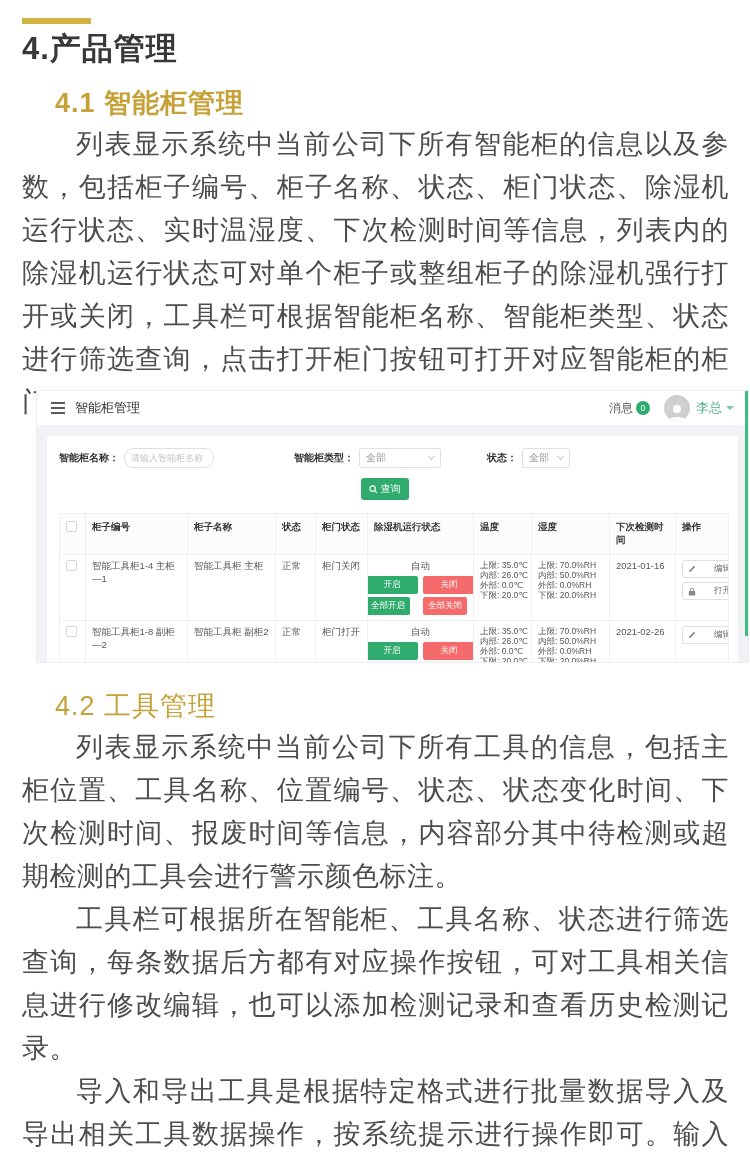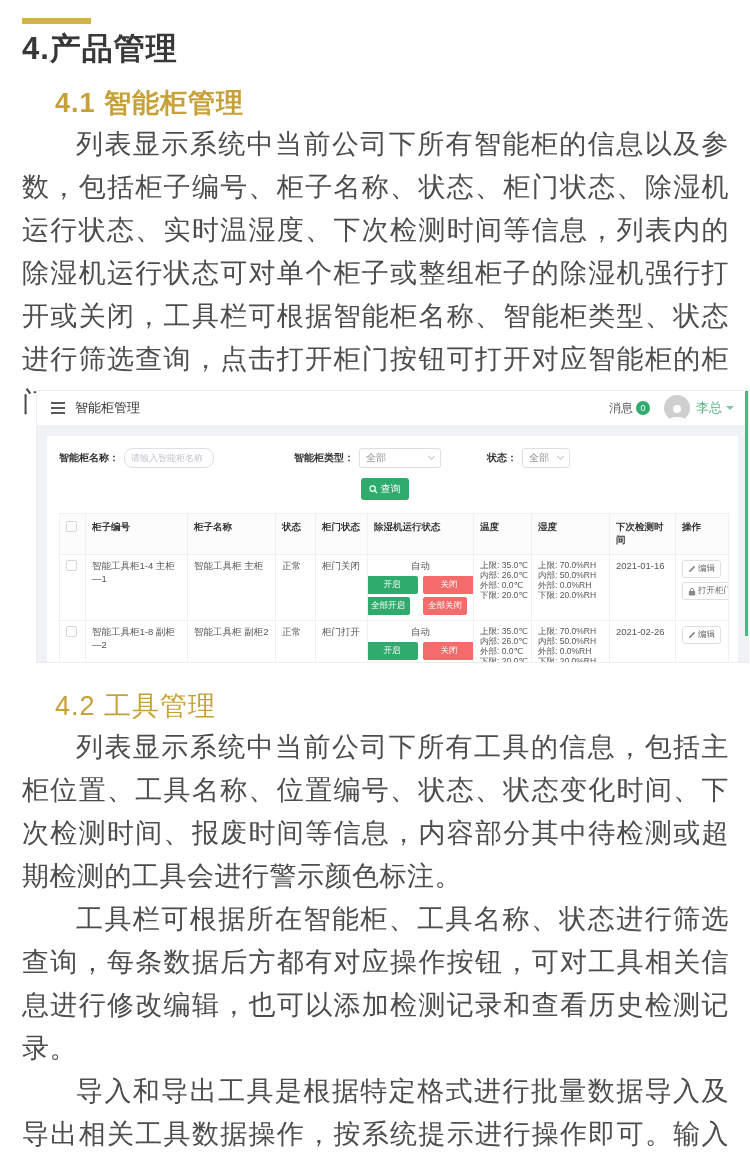--- a/index.html
+++ b/index.html
@@ -67,21 +67,21 @@
               background:#fff; cursor:pointer; }
   td.c-mid, th.c-mid { text-align:center; }
   .mode { text-align:center; margin-bottom:3px; }
   .btn-grid { display:grid; grid-template-columns:auto auto; gap:3px 5px; justify-content:center; }
   .mini { border:none; border-radius:2px; color:#fff; font-size:8.5px; padding:3px 0; width:52px;
           cursor:pointer; font-family:inherit; }
   .mini.wide { width:44px; }
   .mini.green { background:#30ab6e; }
   .mini.red { background:#f56b6b; }
   .metric div { font-size:8.5px; line-height:10px; white-space:nowrap; }
-  .op-btn { display:inline-flex; align-items:center; gap:2px; background:#fff; border:1px solid #dcdfe6;
+  .op-btn { display:inline-flex; align-items:center; gap:18px; background:#fff; border:1px solid #dcdfe6;
             border-radius:3px; color:#666; font-size:8.5px; padding:2px 5px; margin-bottom:4px;
             cursor:pointer; font-family:inherit; white-space:nowrap; }
   .op-btn svg { flex:0 0 auto; }
 </style>
 </head>
 <body>
 
 <div class="page">
 
   <div class="gold-bar"></div>

